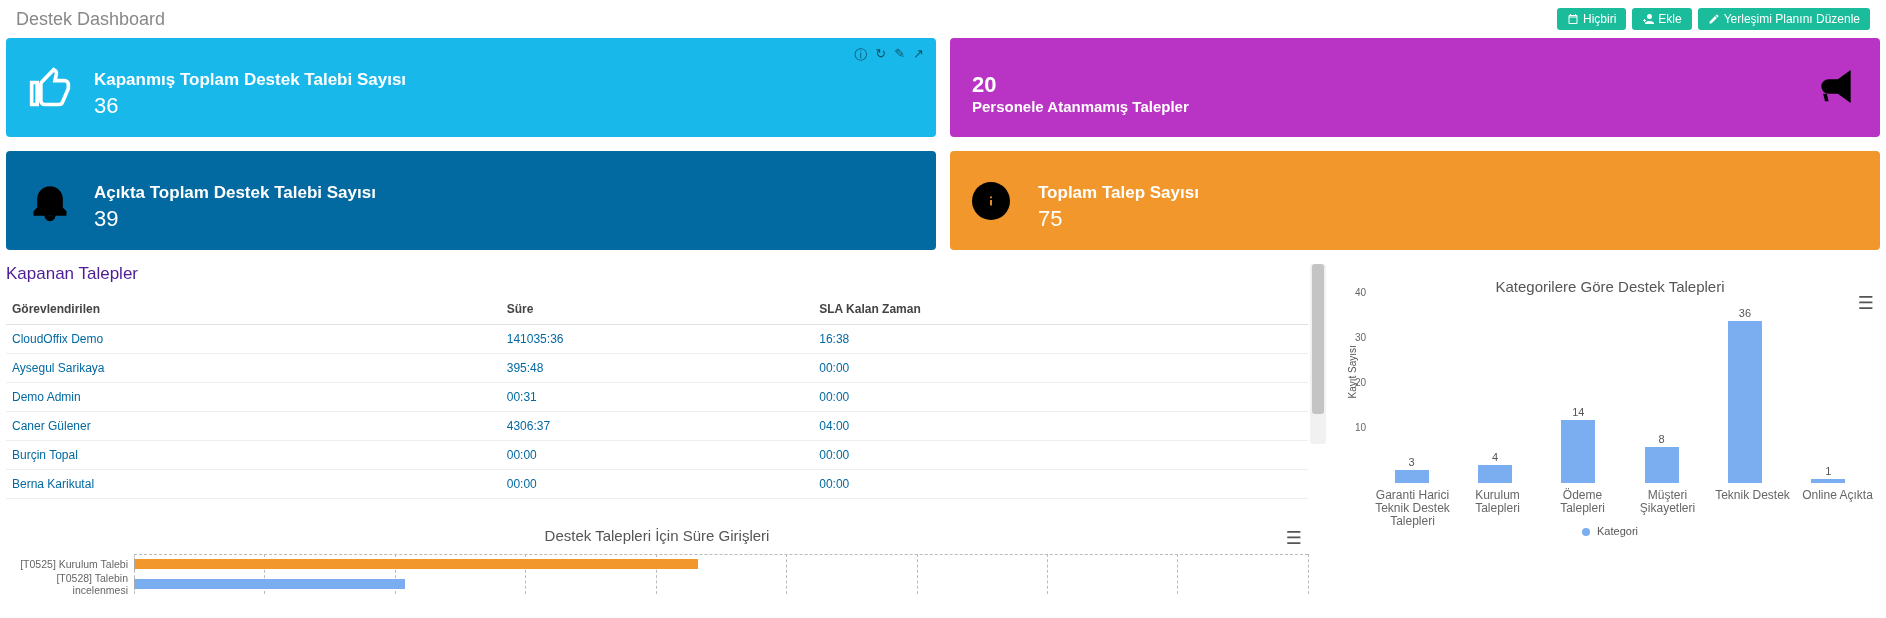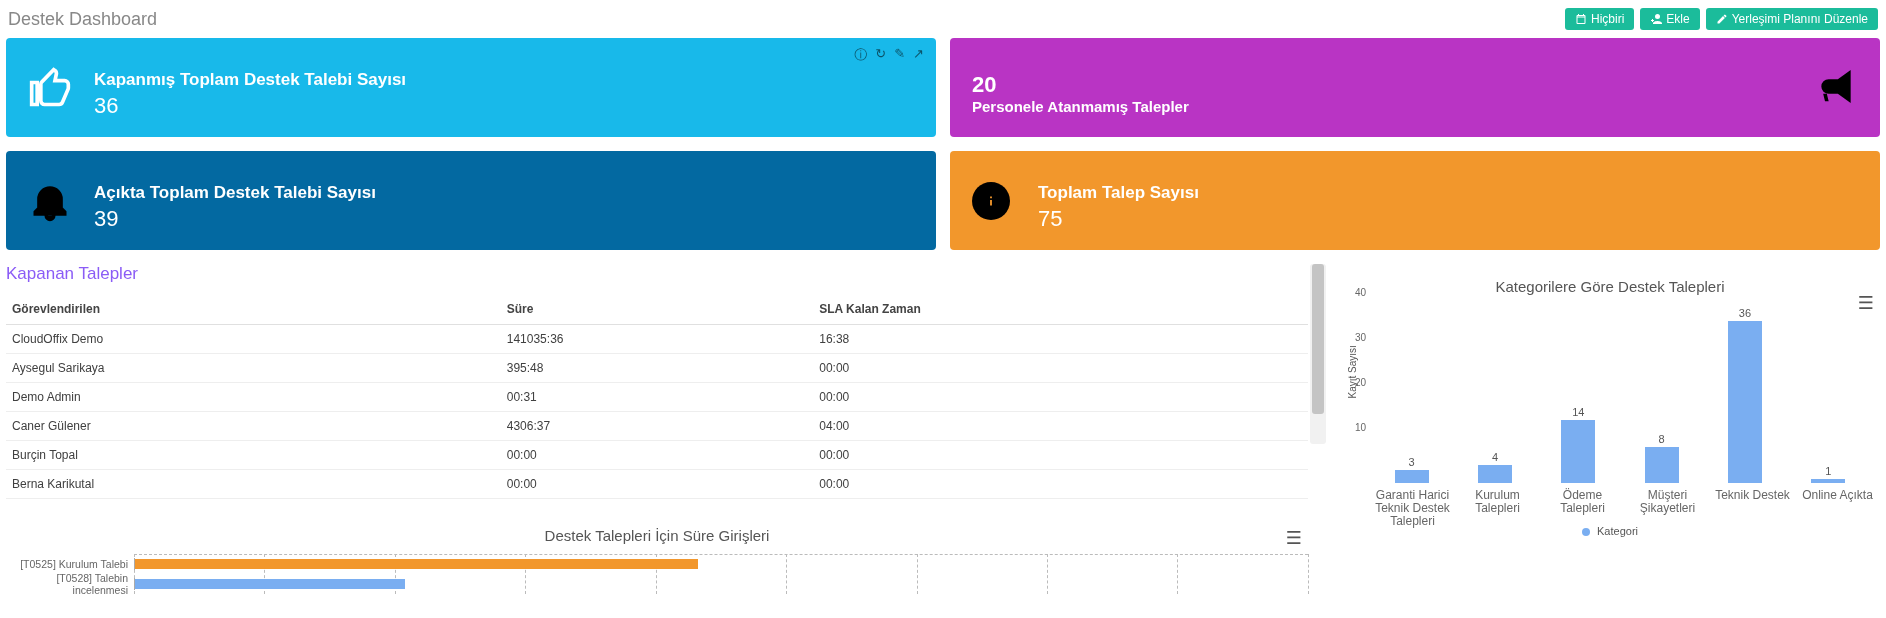--- a/index.html
+++ b/index.html
@@ -1,18 +1,18 @@
 <!DOCTYPE html>
 <html><head>
 <meta charset="utf-8">
 <style>
 * { box-sizing: border-box; margin: 0; padding: 0; }
 body { font-family: 'Segoe UI', Arial, sans-serif; background: #fff; color: #333; font-size: 13px; }
 
-.header { display: flex; justify-content: space-between; align-items: center; padding: 8px 8px; }
+.header { display: flex; justify-content: space-between; align-items: center; padding: 8px 16px; }
 .header-title { color: #888; font-size: 18px; font-weight: 500; }
 .header-buttons { display: flex; gap: 6px; }
 .btn { display: inline-flex; align-items: center; gap: 4px; background: #1bbc9b; color: #fff; border: none; border-radius: 3px; padding: 4px 10px; font-size: 12px; cursor: pointer; }
 .btn svg { width: 12px; height: 12px; fill: #fff; }
 
 .tiles { display: grid; grid-template-columns: 1fr 1fr; gap: 14px; padding: 0 6px; }
 .tile { position: relative; border-radius: 4px; padding: 18px 22px; color: #fff; display: flex; align-items: center; min-height: 88px; }
 .tile-blue { background: #18b9ea; }
 .tile-green { background: #0369a1; }
 .tile-magenta { background: #b934c4; }
@@ -34,25 +34,25 @@
 
 .body-row { display: flex; gap: 14px; padding: 14px 6px 0 6px; align-items: flex-start; }
 .left-col { flex: 1; position: relative; }
 .right-col { width: 540px; }
 
 .scroll-wrap { position: relative; display: flex; }
 .scroll-content { flex: 1; }
 .vscroll { width: 16px; background: #f1f1f1; border-radius: 3px; position: relative; margin-left: 2px; }
 .vscroll-thumb { position: absolute; left: 2px; right: 2px; background: #c4c4c4; border-radius: 3px; }
 
-.section-title { color: #8b5cf6; font-size: 17px; font-weight: 400; margin-bottom: 10px; }
+.section-title { color: #4c1d95; font-size: 17px; font-weight: 400; margin-bottom: 10px; }
 
 .table { width: 100%; border-collapse: collapse; font-size: 12px; }
 .table th { text-align: left; padding: 8px 6px; font-weight: 700; color: #444; border-bottom: 1px solid #e0e0e0; }
-.table td { padding: 7px 6px; color: #404040; border-bottom: 1px solid #eee; }
+.table td { padding: 7px 6px; color: #0369a1; border-bottom: 1px solid #eee; }
 
 .chart2-wrap { position: relative; margin-top: 28px; }
 .chart2-title { text-align: center; color: #555; font-size: 15px; margin-bottom: 10px; }
 .chart2-menu { position: absolute; right: 6px; top: 0; cursor: pointer; color: #555; font-size: 18px; }
 .gantt { position: relative; }
 .gantt-row { display: flex; align-items: center; height: 20px; }
 .gantt-label { width: 128px; text-align: right; font-size: 10.5px; color: #666; padding-right: 6px; }
 .gantt-track { flex: 1; position: relative; height: 12px; border-left: 1px solid #aaa; }
 .gantt-bar { position: absolute; left: 0; height: 10px; top: 1px; }
 .gantt-grid { position: absolute; left: 128px; right: 0; top: 0; bottom: 0; pointer-events: none; }

